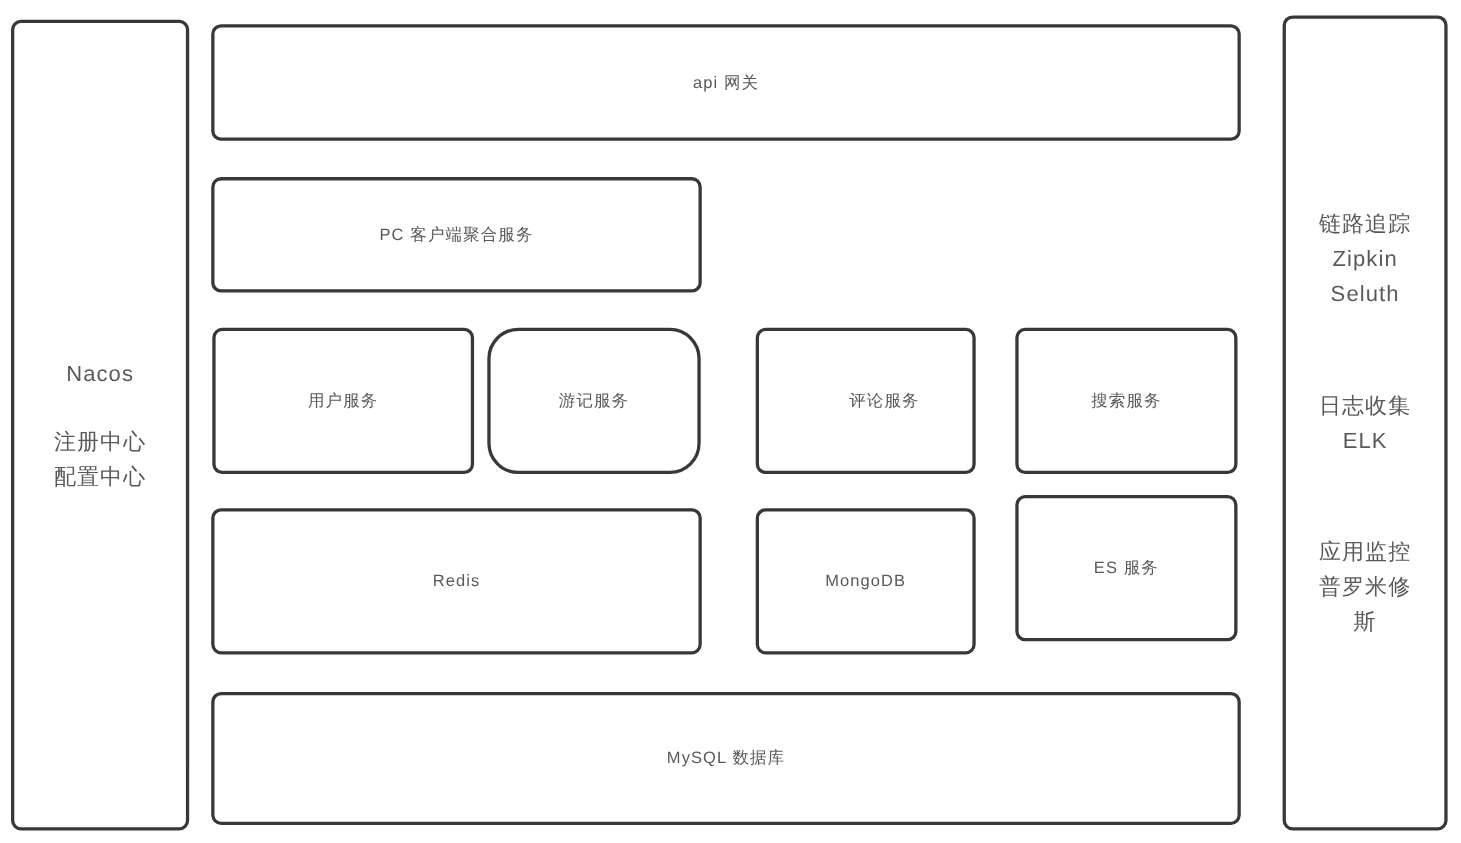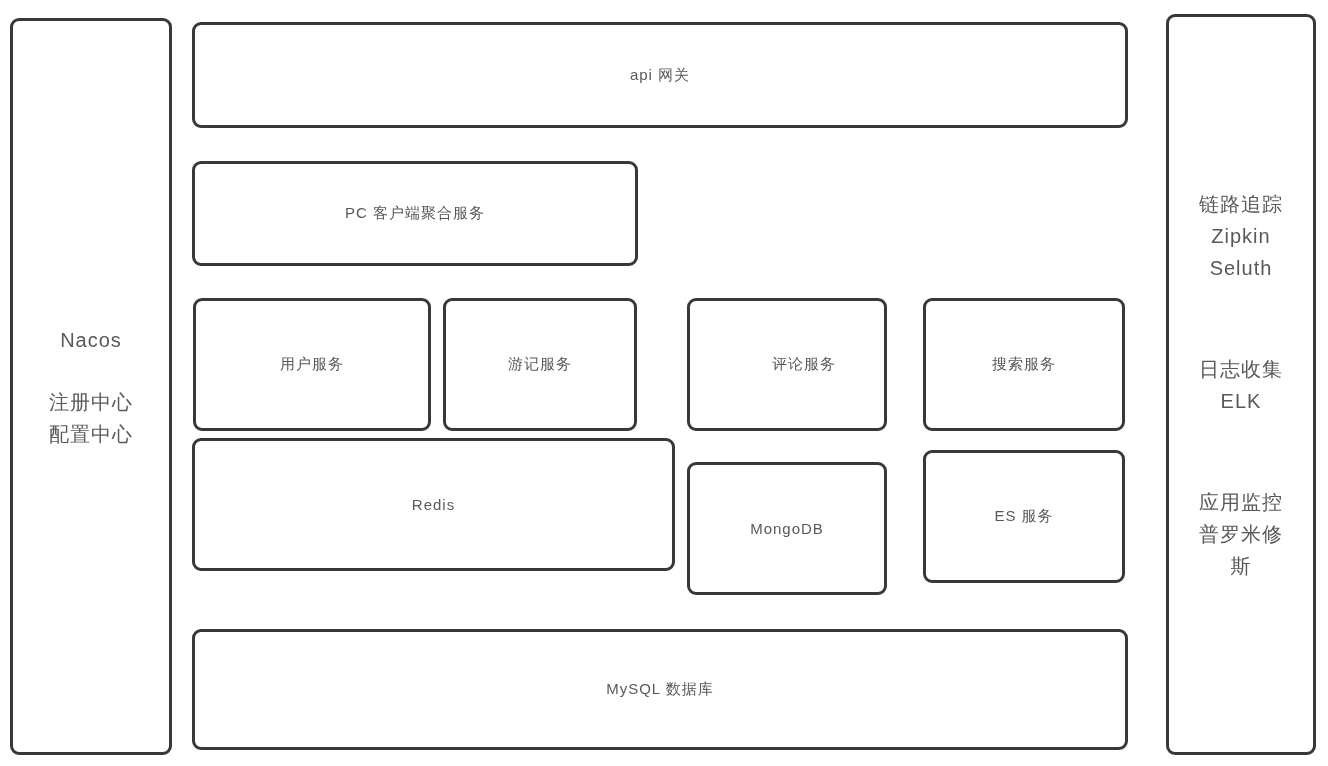--- a/index.html
+++ b/index.html
@@ -41,24 +41,24 @@
   .panel-left  { left: 10px;   top: 18px; width: 162px; height: 737px; }
   .panel-right { left: 1166px; top: 14px; width: 150px; height: 741px; }
   .panel-title { margin-bottom: 30px; }
   .panel-right .section { margin: 0; }
   .panel-right .section + .section { margin-top: 69px; }
   
   .gateway   { left: 192px; top: 22px;  width: 936px; height: 106px; }
   .agg-pc    { left: 192px; top: 161px; width: 446px; height: 105px; }
   .agg-admin { left: 687px; top: 161px; width: 440px; height: 105px; }
   .svc-user    { left: 193px; top: 298px; width: 238px; height: 133px; }
-  .svc-travel  { left: 443px; top: 298px; width: 194px; height: 133px; }
+  .svc-travel  { left: 443px; top: 298px; width: 194px; height: 133px; border-radius: 28px; }
   .svc-comment { left: 687px; top: 298px; width: 200px; height: 133px; padding-left: 34px; }
   .svc-search  { left: 923px; top: 298px; width: 202px; height: 133px; }
-  .st-redis   { left: 192px; top: 438px; width: 483px; height: 133px; }
+  .st-redis   { left: 192px; top: 462px; width: 446px; height: 133px; }
   .st-mongo   { left: 687px; top: 462px; width: 200px; height: 133px; align-items: center; }
   .st-es      { left: 923px; top: 450px; width: 202px; height: 133px; align-items: center; }
   .db-mysql   { left: 192px; top: 629px; width: 936px; height: 121px; }
 </style>
 </head>
 <body>
 
 <div class="canvas">
 
   <div class="box panel panel-left">

